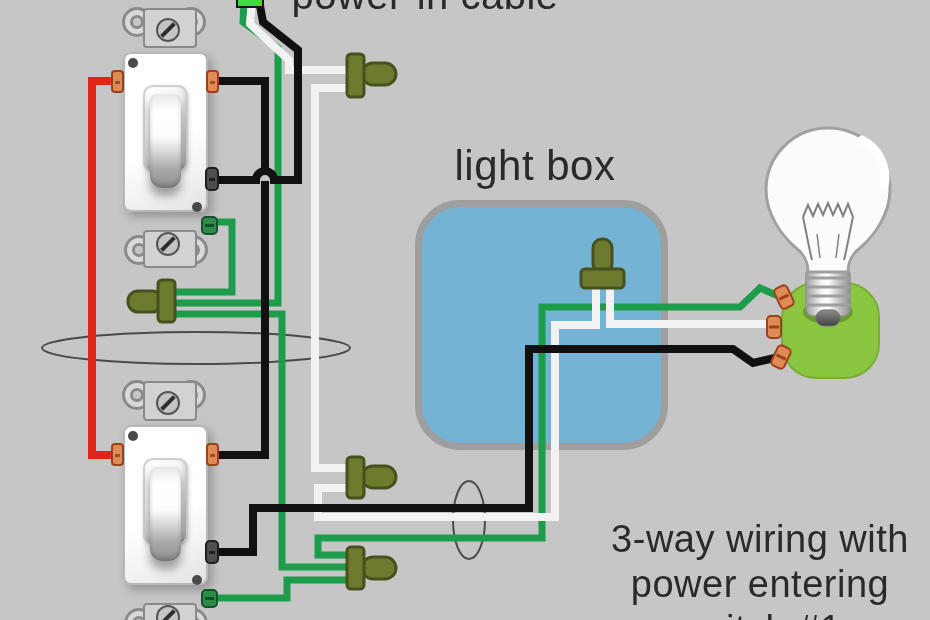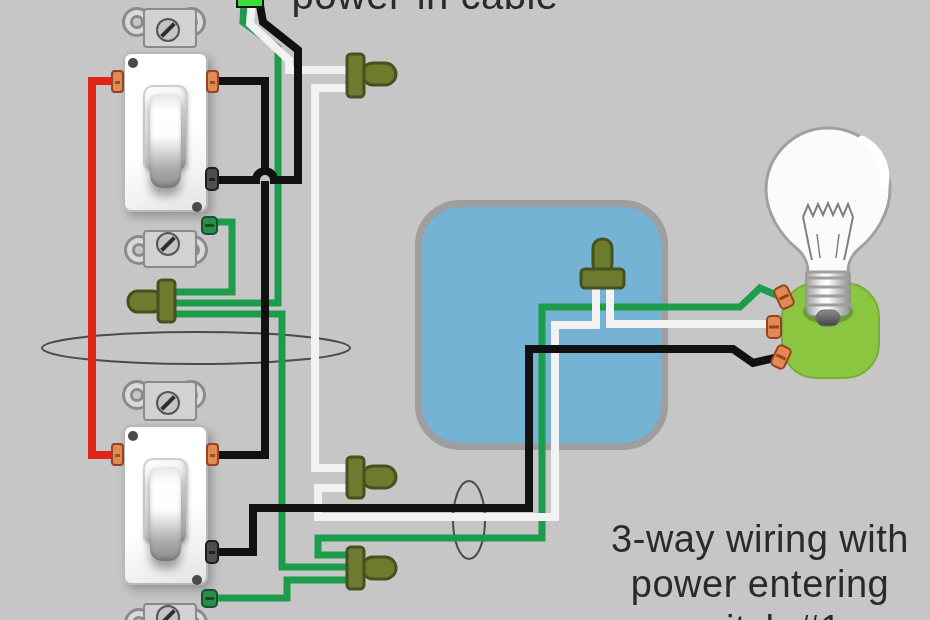--- a/index.html
+++ b/index.html
@@ -229,19 +229,20 @@
       </div>
     <div class="term dark">
         <div class="slot"></div>
       </div>
     <div class="term ground">
         <div class="slot"></div>
       </div>
   </div>
 
   <div class="lbl power">power-in cable</div>
+  <div class="lbl box">light box</div>
   <div class="lbl caption">
     <div>3-way wiring with</div>
     <div>power entering</div>
     <div>switch #1</div>
   </div>
 
 </div>
 
 </body></html>

